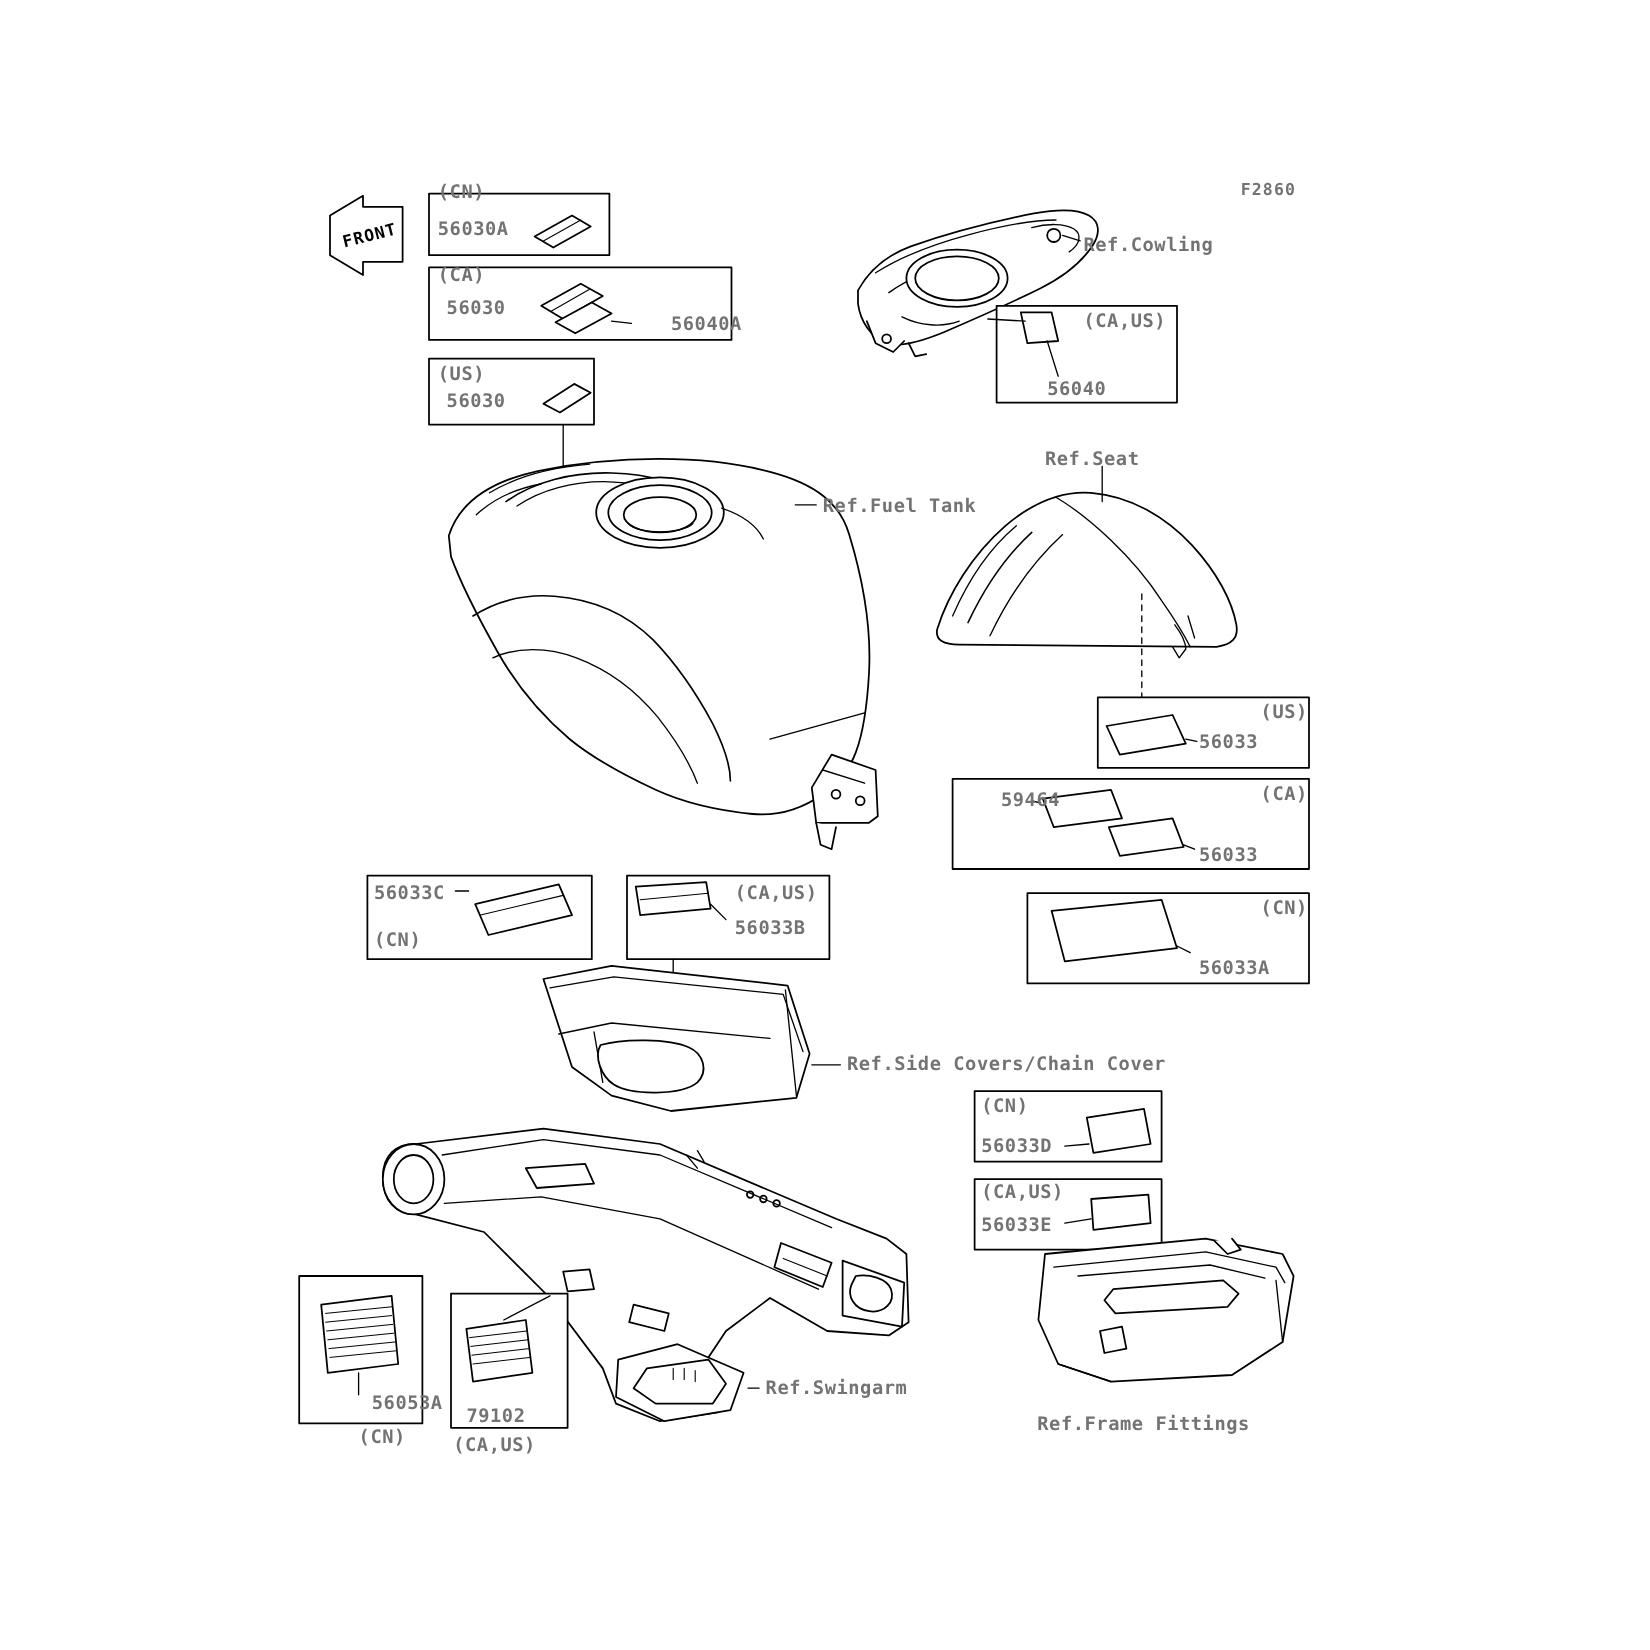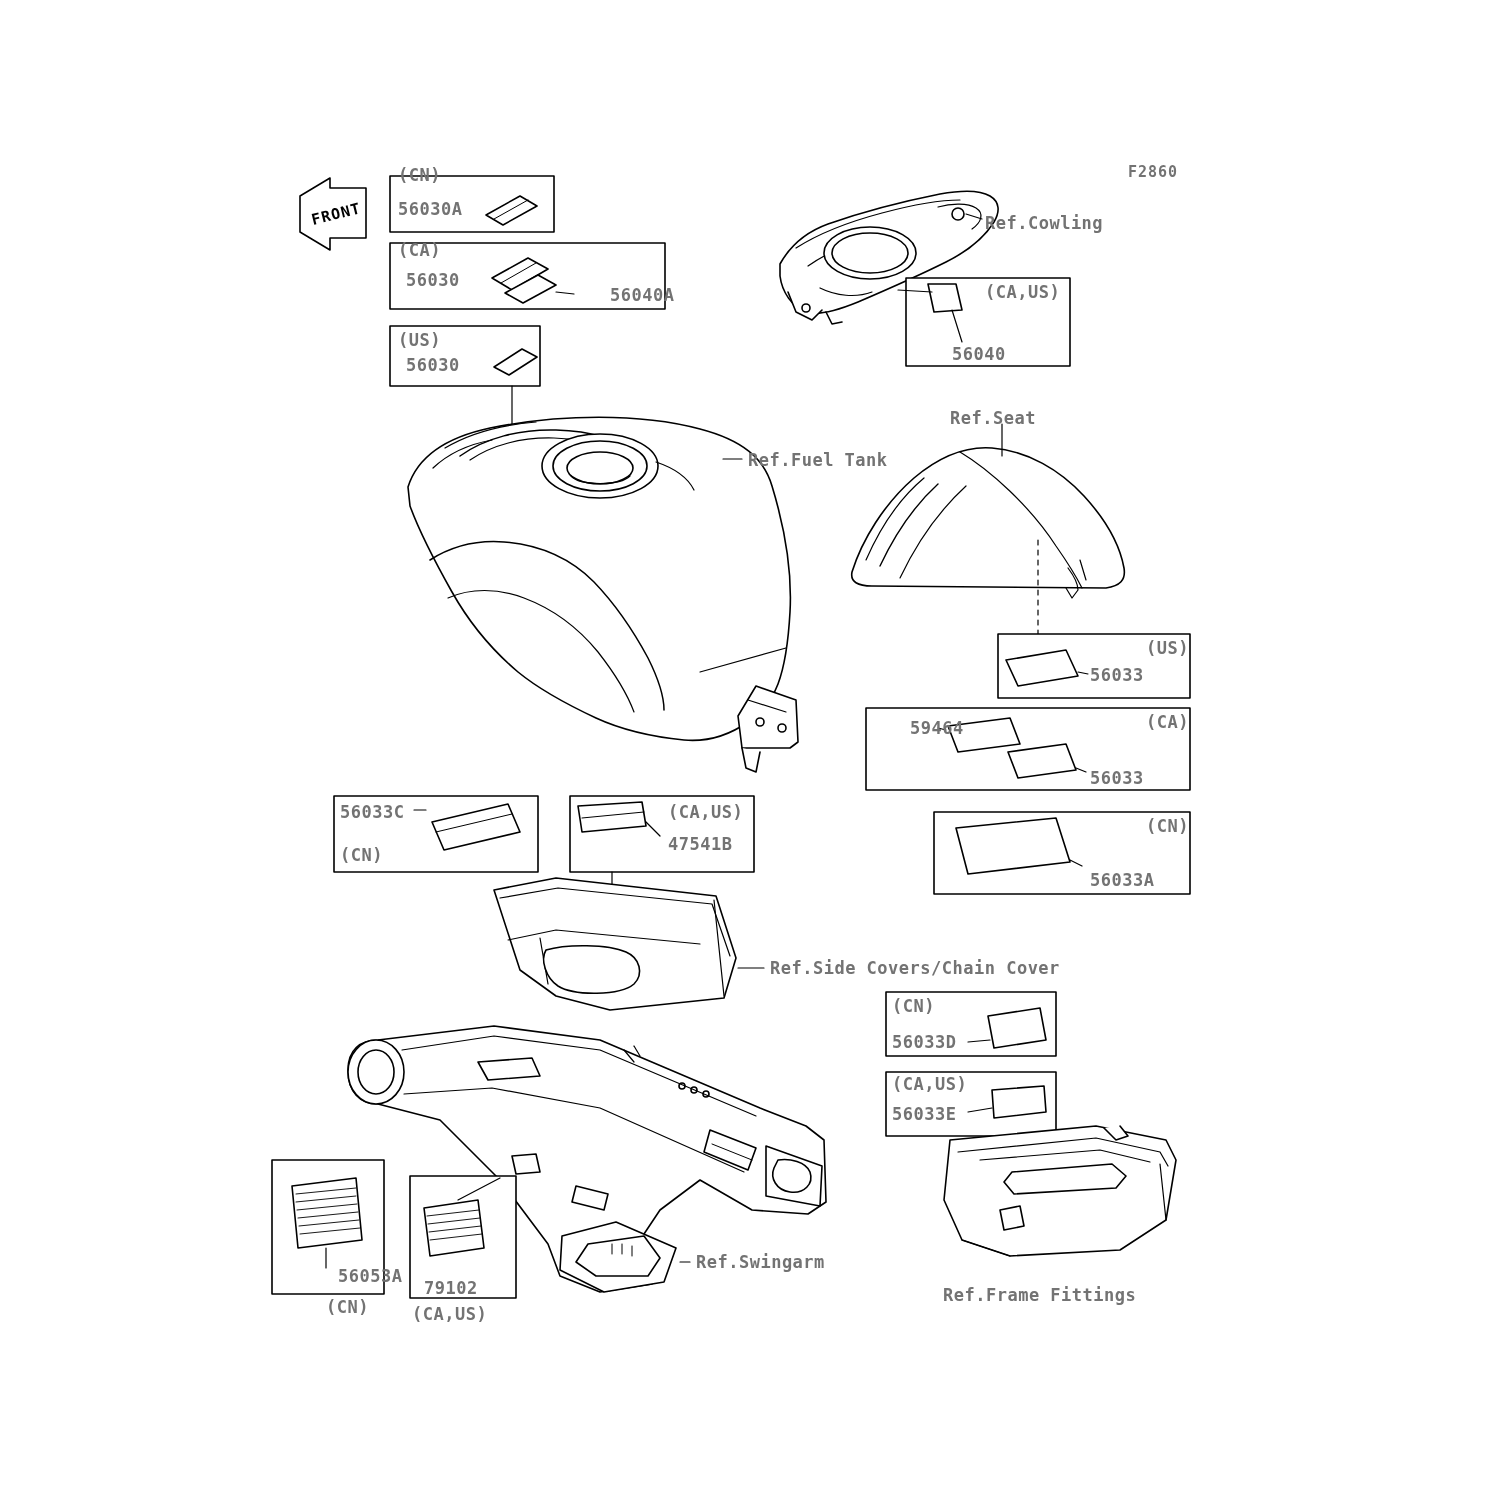--- a/index.html
+++ b/index.html
@@ -251,21 +251,21 @@
   <div class="lbl" style="left:910px; top:718px;">59464</div>
   <div class="lbl" style="left:1090px; top:768px;">56033</div>
 
   <div class="lbl" style="left:1146px; top:816px;">(CN)</div>
   <div class="lbl" style="left:1090px; top:870px;">56033A</div>
 
   <div class="lbl" style="left:340px; top:802px;">56033C</div>
   <div class="lbl" style="left:340px; top:845px;">(CN)</div>
 
   <div class="lbl" style="left:668px; top:802px;">(CA,US)</div>
-  <div class="lbl" style="left:668px; top:834px;">47541B</div>
+  <div class="lbl" style="left:668px; top:834px;">56033B</div>
 
   <div class="lbl" style="left:770px; top:958px;">Ref.Side Covers/Chain Cover</div>
 
   <div class="lbl" style="left:892px; top:996px;">(CN)</div>
   <div class="lbl" style="left:892px; top:1032px;">56033D</div>
 
   <div class="lbl" style="left:892px; top:1074px;">(CA,US)</div>
   <div class="lbl" style="left:892px; top:1104px;">56033E</div>
 
   <div class="lbl" style="left:696px; top:1252px;">Ref.Swingarm</div>

